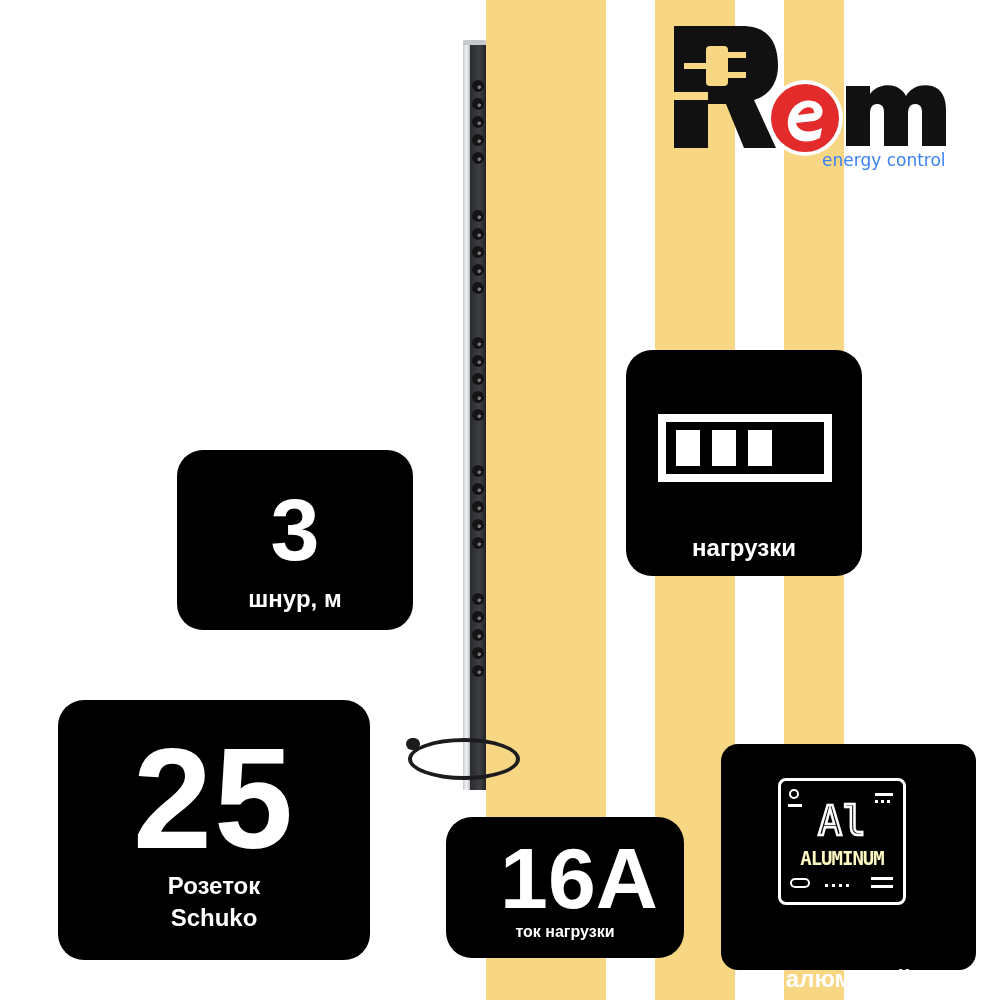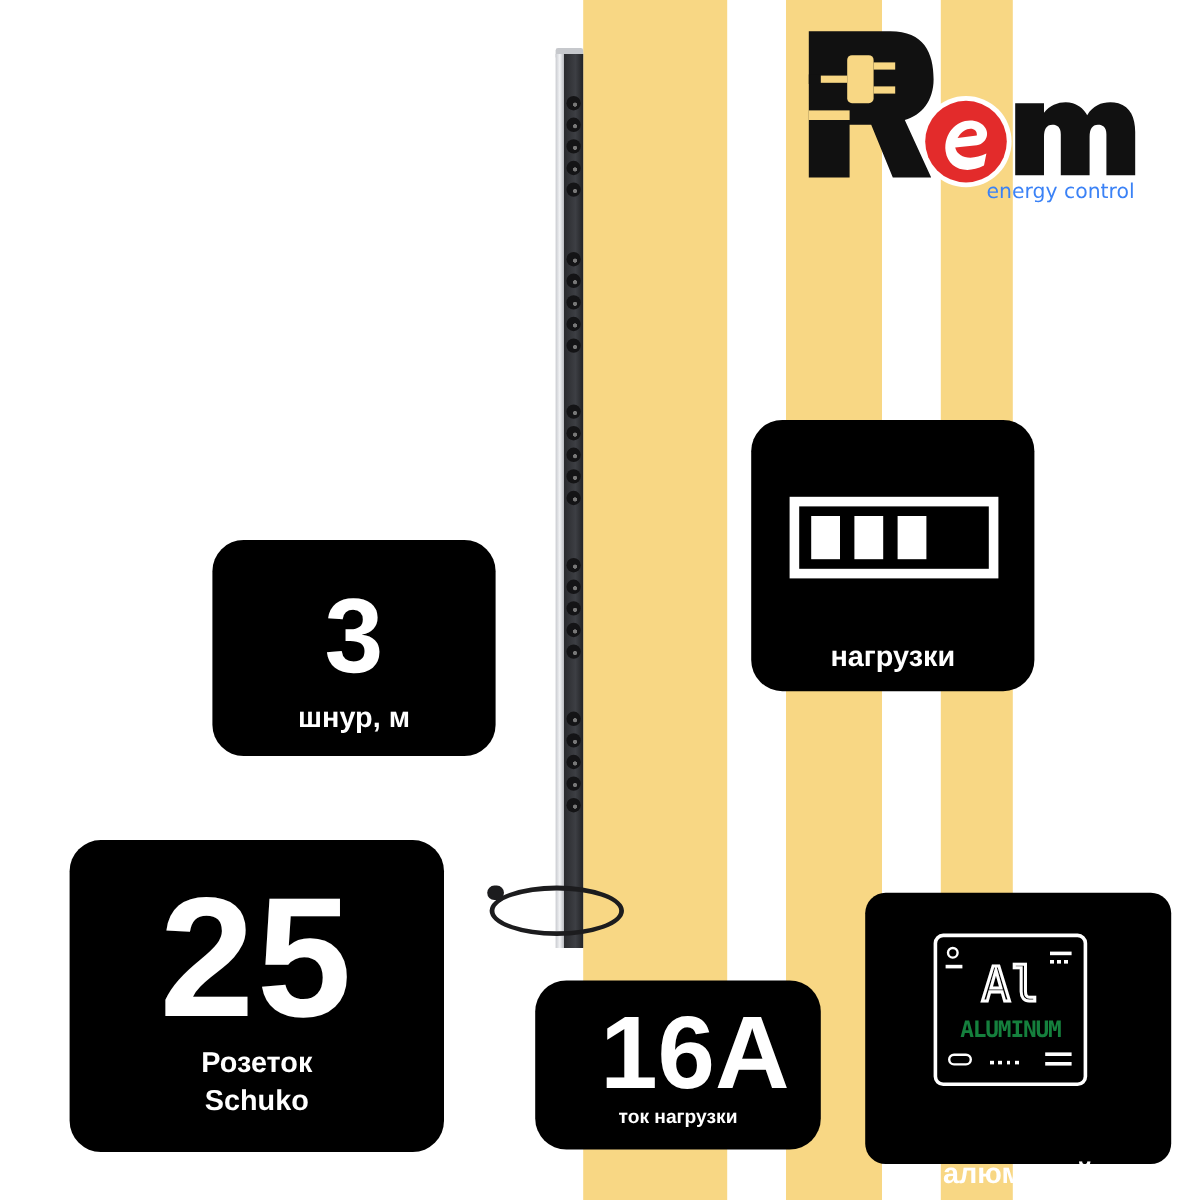--- a/index.html
+++ b/index.html
@@ -114,20 +114,20 @@
   <div class="lbl" style="top:106px;font-size:16px;">ток нагрузки</div>
 </div>
 
 <div class="card" style="left:721px;top:744px;width:255px;height:226px;border-radius:17px;">
   <div style="position:absolute;left:57px;top:34px;width:128px;height:127px;border:3px solid #fff;border-radius:8px;box-sizing:border-box;">
     <div style="position:absolute;left:8px;top:8px;width:10px;height:10px;border:2.5px solid #fff;border-radius:50%;box-sizing:border-box;"></div>
     <div style="position:absolute;left:7px;top:23px;width:14px;height:3px;background:#fff;"></div>
     <div style="position:absolute;right:10px;top:12px;width:18px;height:3px;background:#fff;"></div>
     <div style="position:absolute;right:10px;top:19px;width:18px;height:3px;background:repeating-linear-gradient(90deg,#fff 0 3px,transparent 3px 6px);"></div>
     <div style="position:absolute;left:0;right:0;top:20px;font-family:'DejaVu Sans Mono',monospace;font-size:40px;font-weight:400;color:#000;-webkit-text-stroke:2.5px #fff;line-height:1;">Al</div>
-    <div style="position:absolute;left:0;right:0;top:68px;font-family:'DejaVu Sans Mono',monospace;font-size:19px;font-weight:700;color:#15803d;letter-spacing:-1px;line-height:1;">ALUMINUM</div>
+    <div style="position:absolute;left:0;right:0;top:68px;font-family:'DejaVu Sans Mono',monospace;font-size:19px;font-weight:700;color:#fef9c3;letter-spacing:-1px;line-height:1;">ALUMINUM</div>
     <div style="position:absolute;left:9px;top:97px;width:20px;height:10px;border:2.5px solid #fff;border-radius:5px;box-sizing:border-box;"></div>
     <div style="position:absolute;left:44px;top:103px;width:26px;height:3px;background:repeating-linear-gradient(90deg,#fff 0 3px,transparent 3px 7px);"></div>
     <div style="position:absolute;right:10px;top:96px;width:22px;height:3px;background:#fff;"></div>
     <div style="position:absolute;right:10px;top:104px;width:22px;height:3px;background:#fff;"></div>
   </div>
   <div class="lbl" style="top:186px;font-size:24px;margin-top:35px;">алюминий</div>
 </div>
 
 </body></html>

